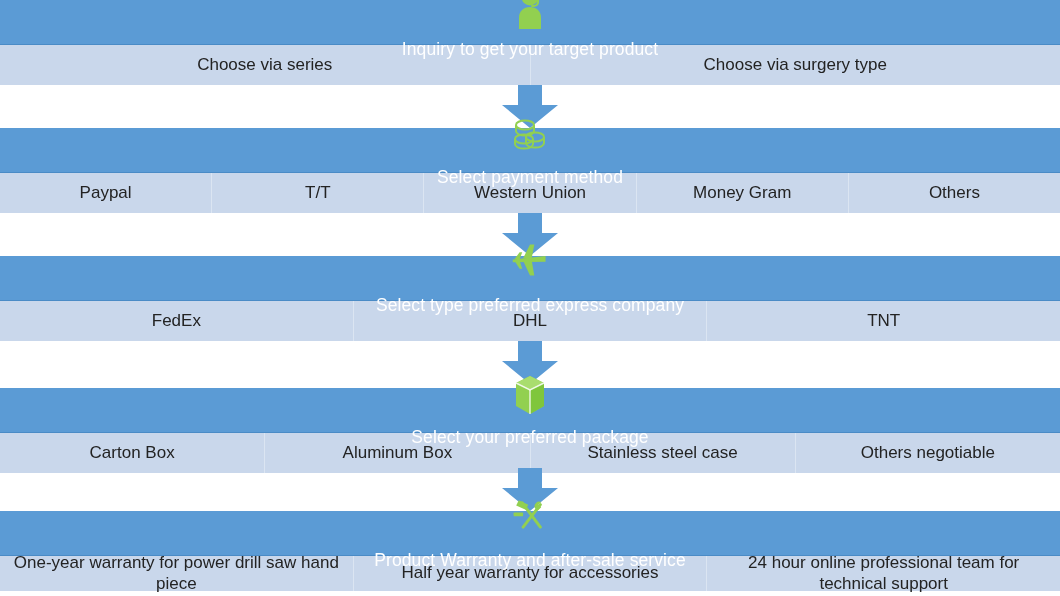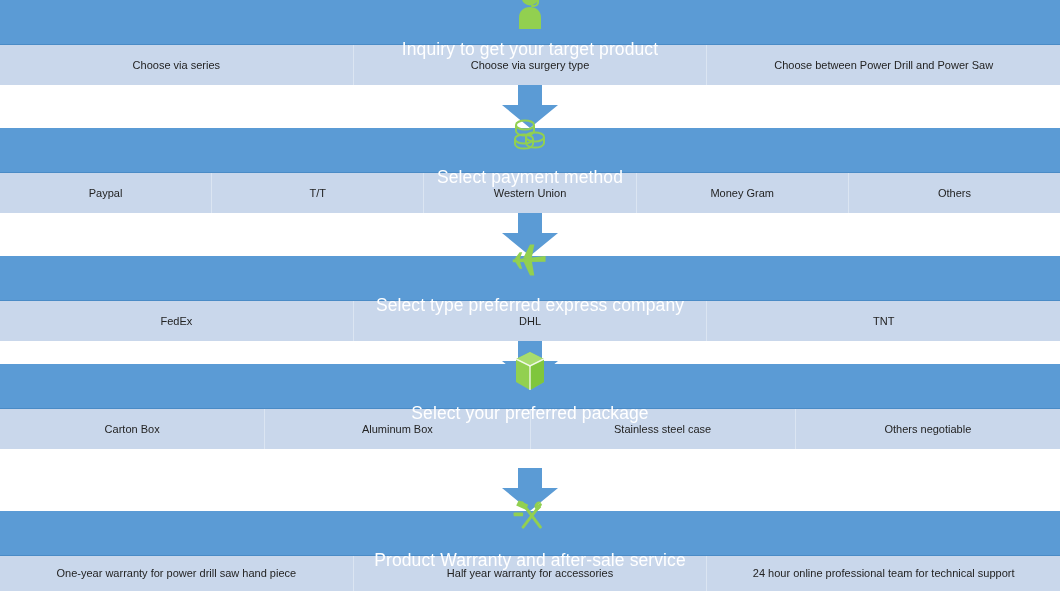--- a/index.html
+++ b/index.html
@@ -63,21 +63,21 @@
     background: #C9D7EB;
     height: 40px;
   }
   .opt {
     flex: 1 1 0;
     display: flex;
     align-items: center;
     justify-content: center;
     text-align: center;
     color: #232323;
-    font-size: 11px;
+    font-size: 17px;
     line-height: 1.18;
     padding: 0 6px;
     box-sizing: border-box;
     border-right: 1px solid #dbe5f2;
   }
   .opt:last-child { border-right: none; }
   .options.tall { height: 35px; }
 
   
   .arrow {
@@ -104,21 +104,20 @@
             <path d="M11 13a8 8 0 0 1 16 0" fill="none" stroke="#92D050" stroke-width="2.6" stroke-linecap="round"></path>
             <path d="M27 13v4a4 4 0 0 1-4 4h-2" fill="none" stroke="#92D050" stroke-width="2.2" stroke-linecap="round"></path>
           </svg>
         </span>
         <span class="bar-title">Inquiry to get your target product</span>
       </div>
     </div>
     <div class="options">
       <div class="opt">Choose via series</div>
       <div class="opt">Choose via surgery type</div>
-      <div class="opt">Choose  between Power Drill and Power Saw</div>
     </div>
   </div>
 
   <div class="arrow" style="top:85px;">
     <svg viewBox="0 0 64 44" width="64" height="44">
       <polygon points="20,0 44,0 44,20 60,20 32,43 4,20 20,20" fill="#5B9BD5"></polygon>
     </svg>
   </div>
 
   <div class="stage" style="top:128px;">
@@ -177,21 +176,21 @@
       <div class="opt">TNT</div>
     </div>
   </div>
 
   <div class="arrow" style="top:341px;">
     <svg viewBox="0 0 64 44" width="64" height="44">
       <polygon points="20,0 44,0 44,20 60,20 32,43 4,20 20,20" fill="#5B9BD5"></polygon>
     </svg>
   </div>
 
-  <div class="stage" style="top:364px;">
+  <div class="stage" style="top:388px;">
     <div class="bar">
       <div class="bar-inner">
         <span class="icon">
           <svg viewBox="0 0 38 44">
             <polygon points="19,3 33,10 33,33 19,41 5,33 5,10" fill="#92D050"></polygon>
             <polygon points="19,3 33,10 19,17 5,10" fill="#A9DD6E"></polygon>
             <polygon points="19,17 33,10 33,33 19,41" fill="#7FC63C"></polygon>
             <path d="M19 17v24" stroke="#ffffff" stroke-width="1.4" fill="none" opacity="0.85"></path>
             <path d="M5 10l14 7 14-7" stroke="#ffffff" stroke-width="1.4" fill="none" opacity="0.85"></path>
           </svg>

